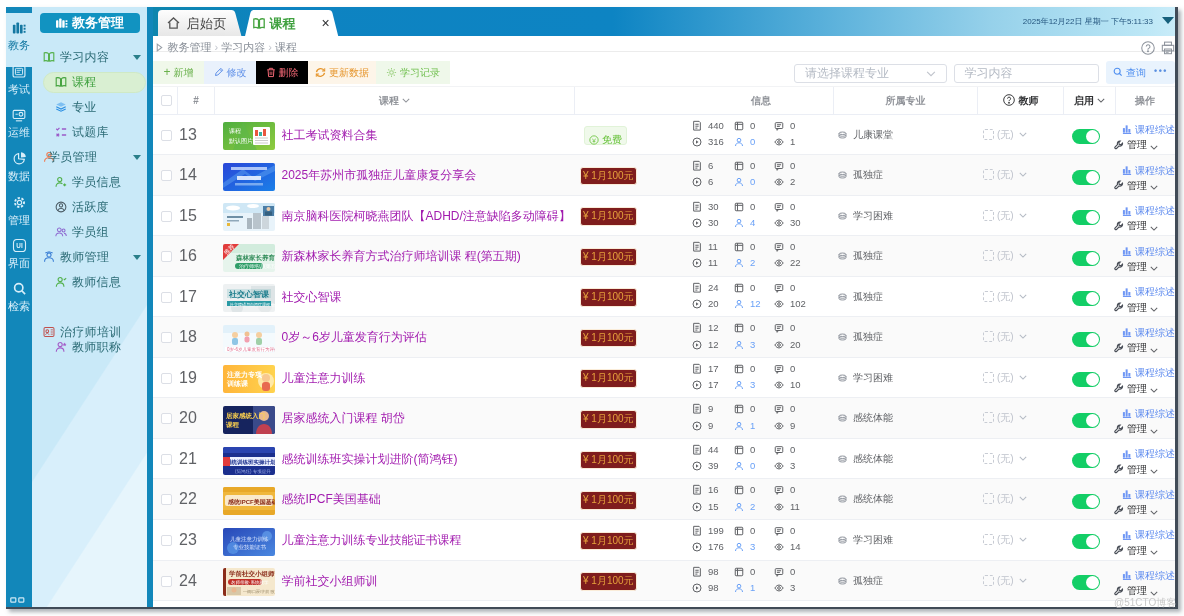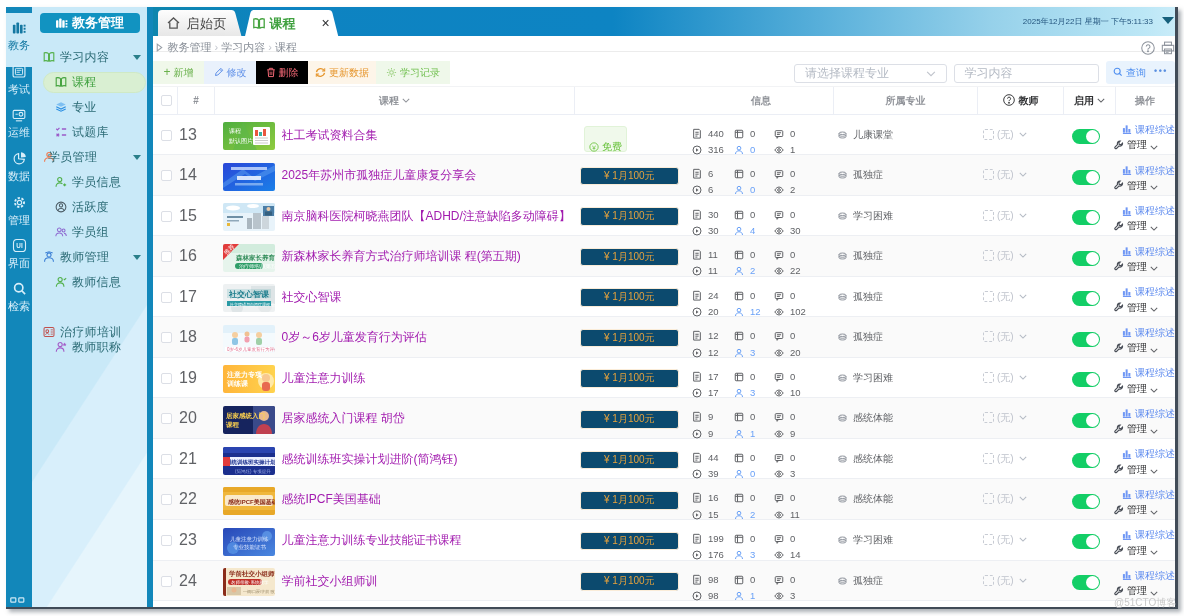--- a/index.html
+++ b/index.html
@@ -41,23 +41,23 @@
 #thead{position:absolute;left:0;top:78.5px;width:1022.5px;height:29.2px;background:#fff;border-top:1px solid #f2f3f5;border-bottom:1px solid #ebeef5;font-size:10px;color:#909399;font-weight:bold;}
 #thead .hc{position:absolute;top:0;height:28px;line-height:28px;text-align:center;border-right:1px solid #ebeef5;}
 #tbody{position:absolute;left:0;top:107.7px;width:1022.5px;height:492.3px;overflow:hidden;background:#fff;}
 .row{position:relative;width:1022.5px;height:40.54px;border-bottom:1px solid #edeff3;background:#fff;}
 .row.alt{background:#fafafa;}
 .cb{position:absolute;left:8.5px;top:15px;width:11px;height:11px;border:1px solid #dcdfe6;border-radius:2px;background:#fff;}
 .num{position:absolute;left:17px;top:0;width:37px;text-align:center;line-height:40px;font-size:16px;color:#606266;}
 .thumb{position:absolute;left:70.5px;top:7.6px;width:52px;height:28px;border-radius:2px;overflow:hidden;}
 .title{position:absolute;left:129px;top:0;width:292px;line-height:40.5px;font-size:12px;color:#a21caf;white-space:nowrap;overflow:hidden;}
 .price{position:absolute;left:427.5px;top:11.6px;height:18.5px;line-height:16.5px;font-size:10px;border-radius:3px;white-space:nowrap;}
-.price.free{left:431.5px;background:#f0f9eb;border:1px solid #e1f3d8;color:#67c23a;padding:12px 4px;}
-.price.pay{background:#0c4a6e;border:1px solid #faecd8;color:#e6a23c;padding:0 23px;}
-.info{position:absolute;left:534.5px;top:11px;width:145px;font-size:9.5px;color:#606266;}
+.price.free{left:431.5px;background:#f0f9eb;border:1px solid #e1f3d8;color:#67c23a;padding:5px 4px;}
+.price.pay{background:#7f1d1d;border:1px solid #faecd8;color:#e6a23c;padding:0 2px;}
+.info{position:absolute;left:534.5px;top:3px;width:145px;font-size:9.5px;color:#606266;}
 .info .r{height:16.2px;line-height:16.2px;padding-left:5px;}
 .info svg{vertical-align:-2px;margin-right:6px;}
 .info b{font-weight:normal;display:inline-block;width:26px;}
 .info b.w2{width:24px;}
 .info .blue{color:#6aa1f7;}
 .tb{display:inline-block;width:11px;height:11px;border:1px dashed #c8ccd4;border-radius:2px;vertical-align:-2px;margin-right:3px;}
 .spec{position:absolute;left:685.5px;top:0;line-height:40.5px;font-size:10px;color:#606266;white-space:nowrap;}
 .spec svg{vertical-align:-1px;margin-right:6px;}
 .teach{position:absolute;left:830.5px;top:0;line-height:40.5px;font-size:10px;color:#bfc3cc;white-space:nowrap;}
 .tog{position:absolute;left:919.5px;top:14.3px;width:28px;height:15px;background:#13ce66;border-radius:8px;}

